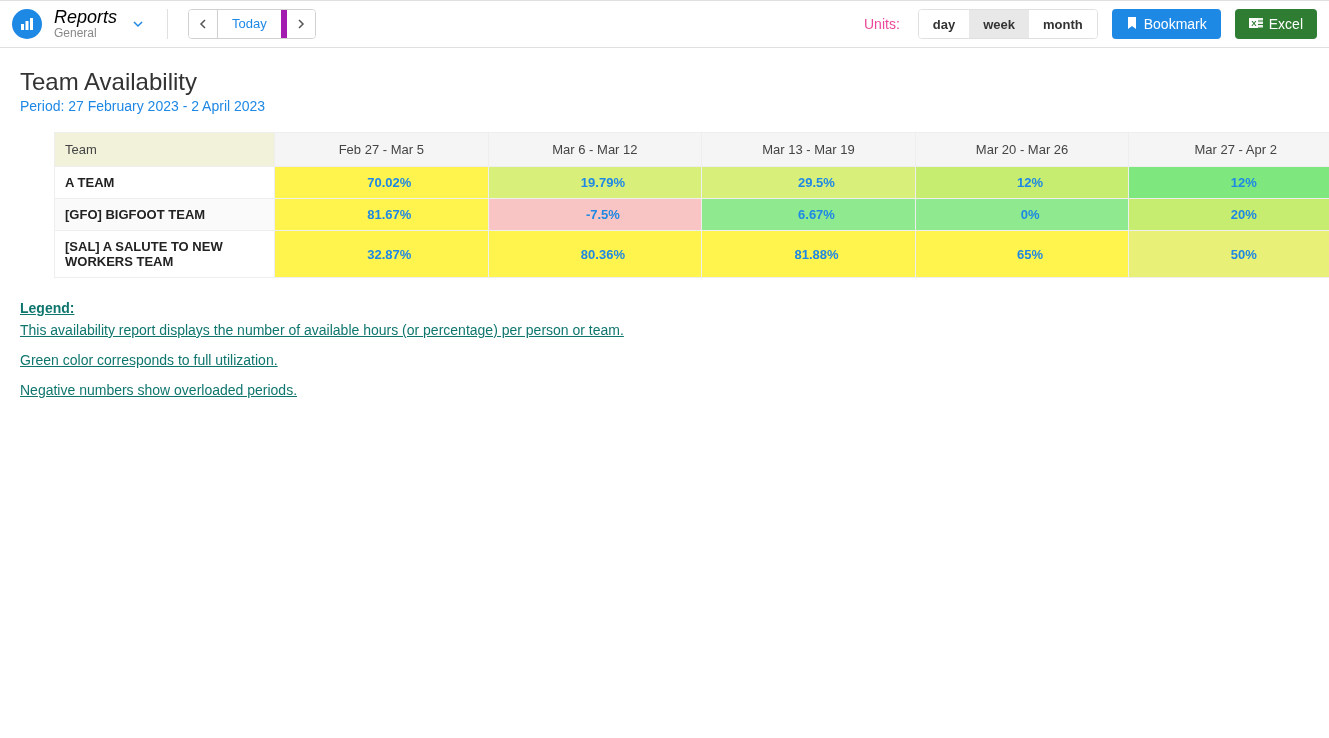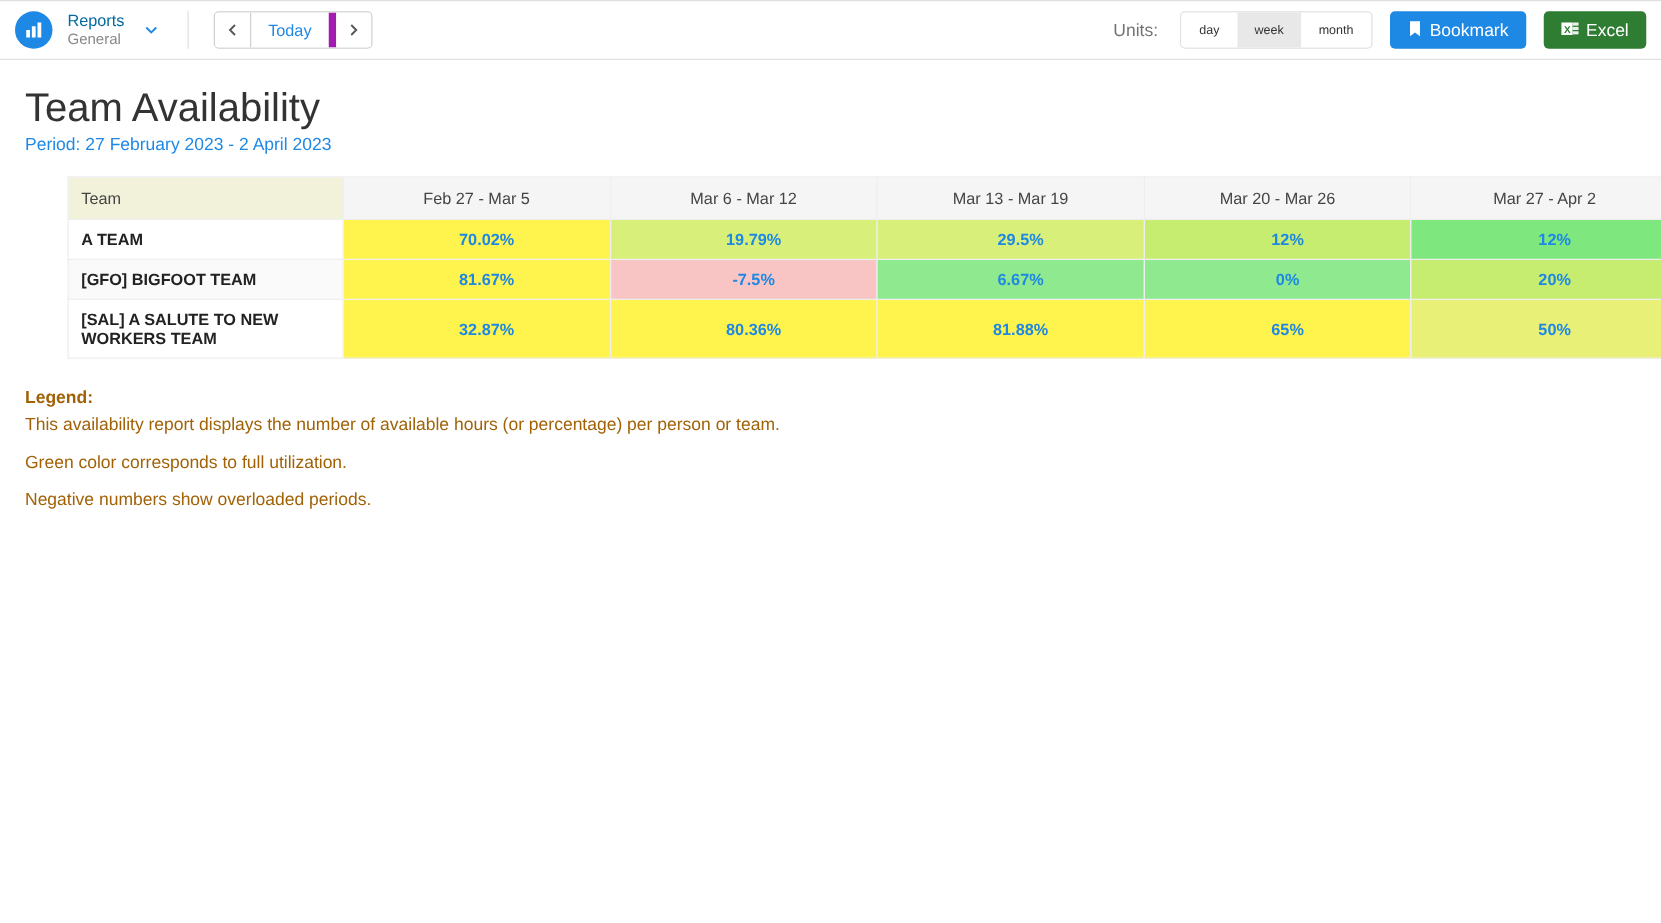--- a/index.html
+++ b/index.html
@@ -27,21 +27,21 @@
     width: 30px;
     height: 30px;
     border-radius: 50%;
     background: #1e88e5;
     display: flex;
     align-items: center;
     justify-content: center;
   }
   .app-icon svg { display: block; }
   .title-block { display: flex; flex-direction: column; line-height: 1.1; }
-  .title-main { font-size: 13px; color: #0369a1; }
+  .title-main { font-size: 18px; color: #000000; font-style: italic; }
   .title-sub { font-size: 12px; color: #888; }
   .dropdown-caret { color: #1e88e5; padding: 0 4px; cursor: pointer; }
   .sep { width: 1px; height: 30px; background: #e0e0e0; margin: 0 8px; }
   .date-nav {
     display: flex;
     border: 1px solid #d0d0d0;
     border-radius: 4px;
     overflow: hidden;
     height: 30px;
   }
@@ -55,53 +55,54 @@
     display: flex;
     align-items: center;
   }
   .date-nav button.today { color: #1e88e5; border-left: 1px solid #d0d0d0; border-right: 6px solid #a21caf; padding: 0 14px; }
   .toolbar-right {
     margin-left: auto;
     display: flex;
     align-items: center;
     gap: 14px;
   }
-  .units-label { color: #737373; margin-right: 4px; }
+  .units-label { color: #ec4899; margin-right: 4px; }
   .units-group {
     display: flex;
     border: 1px solid #e0e0e0;
     border-radius: 4px;
     overflow: hidden;
     height: 30px;
   }
   .units-group button {
     border: none;
     background: #fff;
     padding: 0 14px;
     cursor: pointer;
-    font-size: 10px;
+    font-size: 13px;
     color: #333;
+    font-weight: bold;
   }
   .units-group button.active { background: #e8e8e8; }
   .btn {
     display: flex;
     align-items: center;
     gap: 6px;
     height: 30px;
     padding: 0 14px;
     border-radius: 4px;
     border: none;
     cursor: pointer;
     font-size: 14px;
     color: #fff;
   }
   .btn-blue { background: #1e88e5; }
   .btn-green { background: #2e7d32; }
   .content { padding: 16px 20px; }
-  .report-title { font-size: 32px; color: #333; font-weight: 400; margin: 4px 0 2px 0; }
+  .report-title { font-size: 24px; color: #333; font-weight: 400; margin: 4px 0 2px 0; }
   .report-period { color: #1e88e5; font-size: 14px; margin-bottom: 18px; }
   table.report {
     width: 100%;
     border-collapse: collapse;
     table-layout: fixed;
     margin-left: 34px;
   }
   table.report th, table.report td {
     border: 1px solid #eee;
     padding: 8px 10px;
@@ -124,21 +125,21 @@
     font-weight: 700;
     color: #222;
     background: #fff;
   }
   table.report tbody tr:nth-child(even) td.team-name { background: #fafafa; }
   table.report tbody td.cell-val {
     color: #1e88e5;
     font-weight: 700;
     padding-left: 26px;
   }
-  .legend { margin-top: 22px; color: #a16207; }
+  .legend { margin-top: 22px; color: #0f766e; text-decoration: underline; }
   .legend .legend-title { font-weight: 700; margin-bottom: 6px; }
   .legend p { margin: 0 0 14px 0; }
 </style>
 </head>
 <body>
 
 <div class="toolbar">
   <div class="toolbar-left">
     <div class="app-icon">
       <svg width="16" height="16" viewBox="0 0 16 16">

